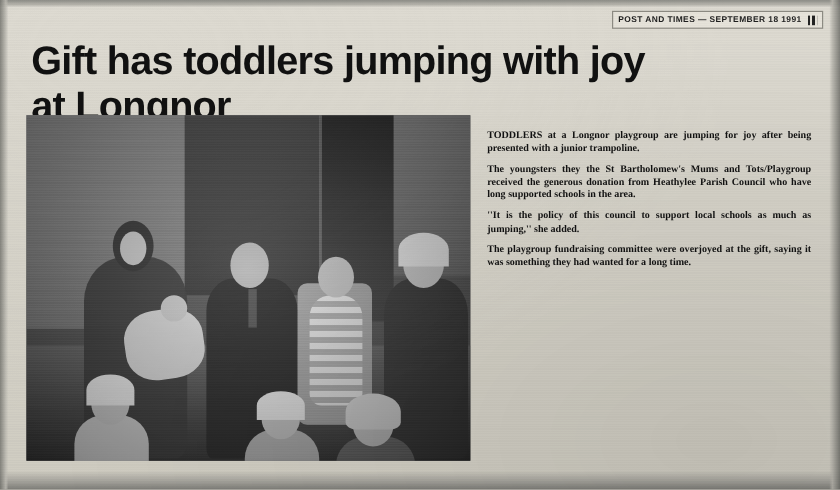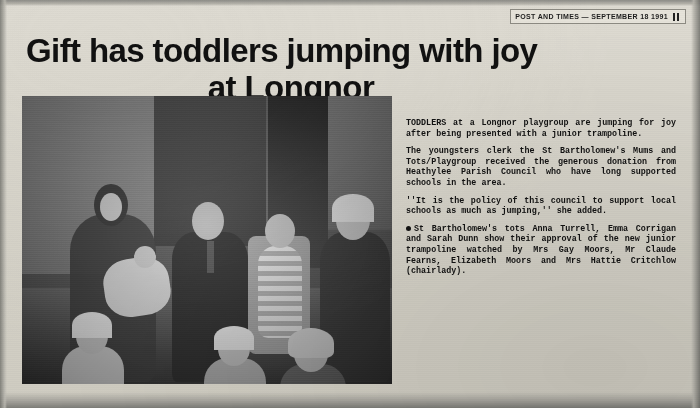--- a/index.html
+++ b/index.html
@@ -85,21 +85,21 @@
     top: 32px;
     width: 650px;
     color: #111;
     font-family: "Liberation Sans", sans-serif;
     font-weight: 700;
     font-size: 33px;
     line-height: 37px;
     letter-spacing: -0.6px;
   }
   #headline .l1 { display: block; text-align: left; }
-  #headline .l2 { display: block; text-align: center; padding-right: 120px; }
+  #headline .l2 { display: block; text-align: left; padding-right: 120px; }
 
   
   #photo {
     position: absolute;
     left: 22px;
     top: 96px;
     width: 370px;
     height: 288px;
     background: #4d4a47;
     overflow: hidden;
@@ -171,24 +171,24 @@
   }
   #photo .vignette {
     position:absolute; inset:0;
     background: radial-gradient(ellipse at 50% 45%, rgba(255,255,255,.12), rgba(0,0,0,.45) 115%);
   }
 
   
   #article {
     position: absolute;
     left: 406px;
-    top: 118px;
+    top: 108px;
     width: 270px;
     color: #121212;
-    font-family: Liberation Mono, monospace;
+    font-family: Liberation Serif, serif;
     font-size: 8.4px;
     line-height: 10.6px;
     text-align: justify;
   }
   #article p { margin: 0 0 7px 0; }
   #article p.lead { font-weight: 700; }
   #article p.body { font-weight: 700; }
   #article p.caption { font-weight: 700; }
   #article .bullet {
     display:inline-block;
@@ -255,20 +255,18 @@
     <div class="fig k3-body"></div>
     <div class="head k3-head"></div>
     <div class="head k3-hair"></div>
 
     <div class="grain"></div>
     <div class="vignette"></div>
   </div>
 
   <div id="article">
     <p class="lead">TODDLERS at a Longnor playgroup are jumping for joy after being presented with a junior trampoline.</p>
-    <p class="body">The youngsters clerk the St Bartholomew's Mums and Tots/Playgroup received the generous donation from Heathylee Parish Council who have long supported schools in the area.</p>
+    <p class="body">The youngsters they the St Bartholomew's Mums and Tots/Playgroup received the generous donation from Heathylee Parish Council who have long supported schools in the area.</p>
     <p class="body">''It is the policy of this council to support local schools as much as jumping,'' she added.</p>
-    <p class="caption">
-      <span class="bullet"></span><span>St Bartholomew's tots Anna Turrell, Emma Corrigan and Sarah Dunn show their approval of the new junior trampoline watched by Mrs Gay Moors, Mr Claude Fearns, Elizabeth Moors and Mrs Hattie Critchlow (chairlady).</span>
-    </p>
+    <p class="body">The playgroup fundraising committee were overjoyed at the gift, saying it was something they had wanted for a long time.</p>
   </div>
 
 </div>
 
 </body></html>

